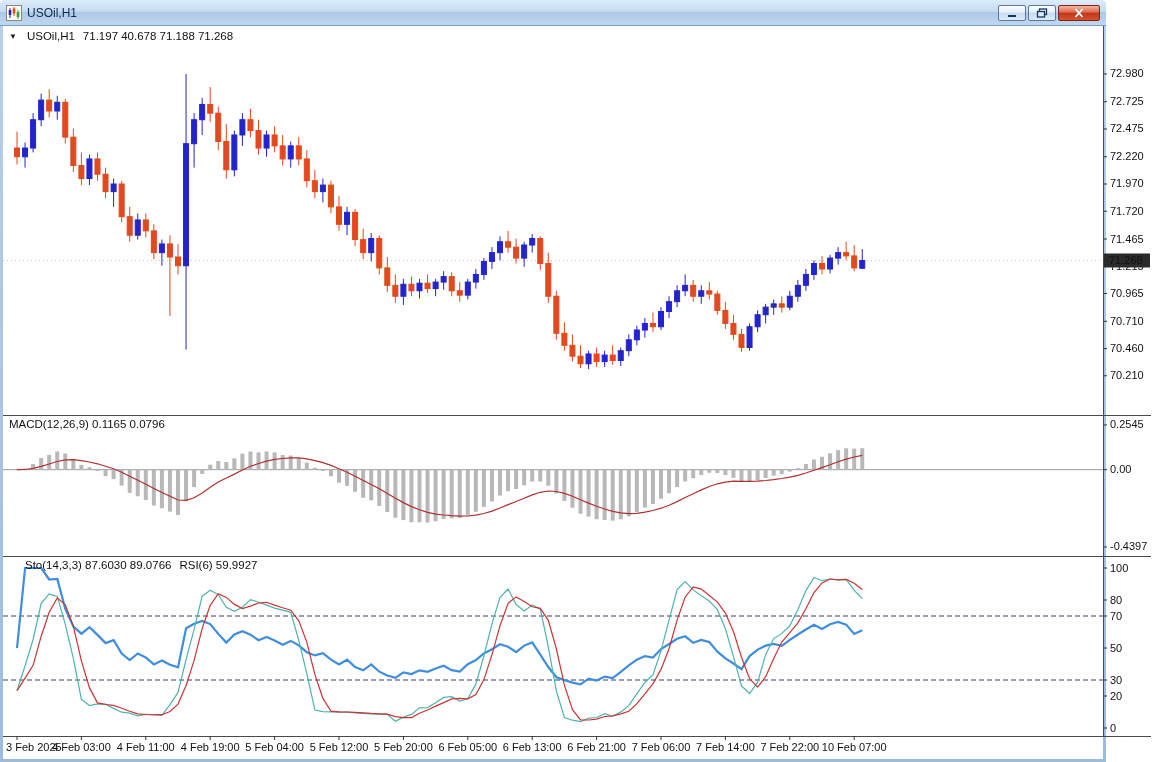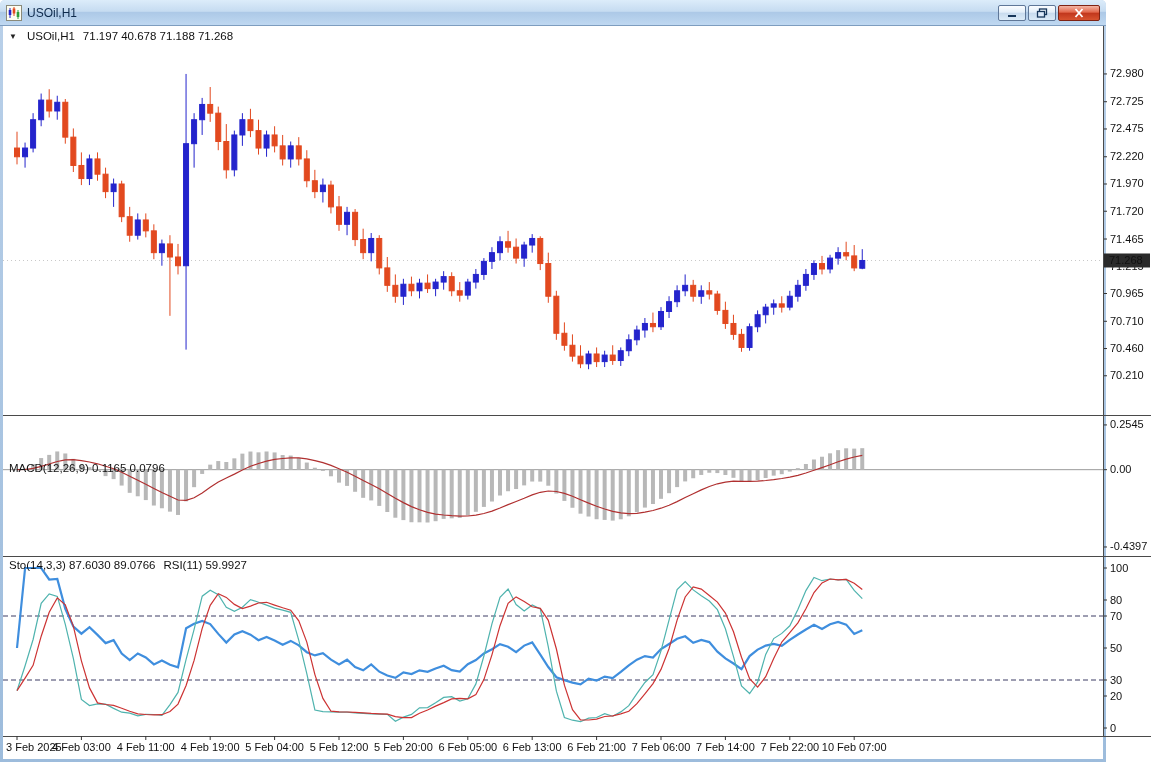--- a/index.html
+++ b/index.html
@@ -19,22 +19,22 @@
   .win-btn.close { width:42px; border-color:#7e2314;
              background:linear-gradient(#f3b5a4, #e2664a 45%, #c33category 50%, #d8532f 100%);
              background:linear-gradient(#f3b5a4, #e2664a 45%, #c0361c 50%, #d8532f 100%); }
   .content { flex:1; margin:0 3px 3px 3px; position:relative; background:#fff; }
   #chart-svg { position:absolute; left:0; top:0; }
   svg text { font-family:"Liberation Sans", sans-serif; font-size:11px; fill:#111; }
   .chart-label { position:absolute; font-size:11.5px; color:#111; display:flex; gap:8px;
                  align-items:center; white-space:pre; z-index:3; }
   .chart-label .tri { font-size:8px; color:#222; margin-right:2px; }
   .main-label { left:6px; top:4px; }
-  .macd-label { left:6px; top:392px;margin-top:44px; }
-  .sto-label  { left:6px; top:533px; }
+  .macd-label { left:6px; top:392px; }
+  .sto-label  { left:22px; top:533px; }
 </style>
 </head>
 <body>
 
 <div class="window">
   <div class="titlebar">
     <span class="titlebar-icon">
       <svg width="16" height="16" viewBox="0 0 16 16">
         <rect x="0.5" y="0.5" width="15" height="15" fill="#fdfdf2" stroke="#8a8a7a"></rect>
         <line x1="4" y1="3" x2="4" y2="13" stroke="#2424cc" stroke-width="1"></line>
@@ -505,16 +505,16 @@
         </g>
       </svg>
 
     <div class="chart-label main-label">
       <span class="tri">▼</span><span>USOil,H1</span><span>71.197 40.678 71.188 71.268</span>
     </div>
     <div class="chart-label macd-label">
       <span>MACD(12,26,9) 0.1165 0.0796</span>
     </div>
     <div class="chart-label sto-label">
-      <span>Sto(14,3,3) 87.6030 89.0766</span><span>RSI(11) 59.9927</span>
+      <span>Sto(14,3,3) 87.6030 89.0766</span><span>RSI(6) 59.9927</span>
     </div>
   </div>
 </div>
 
 </body></html>

